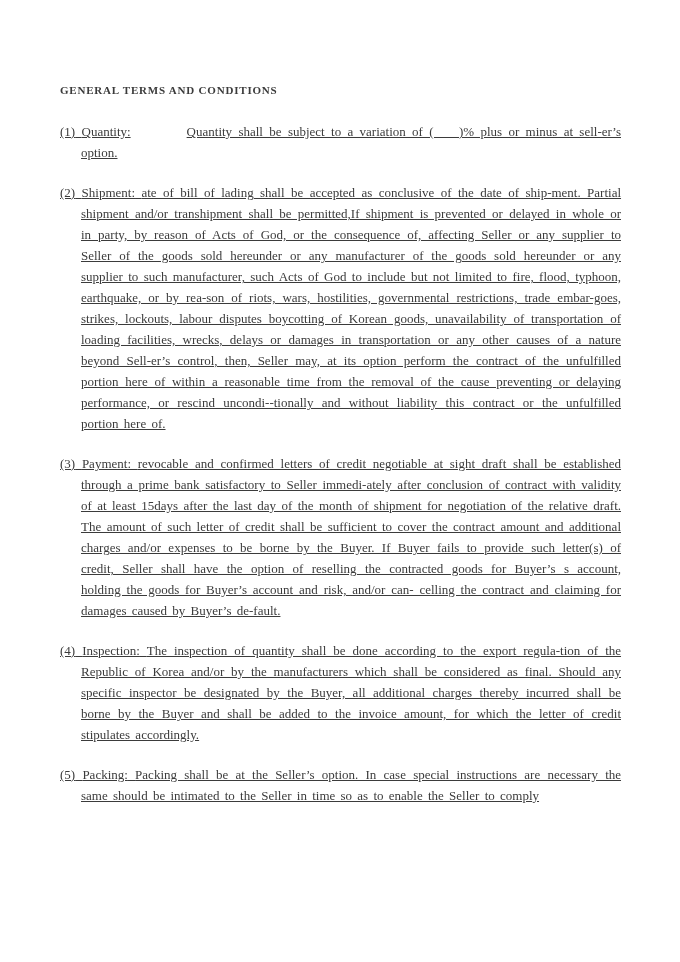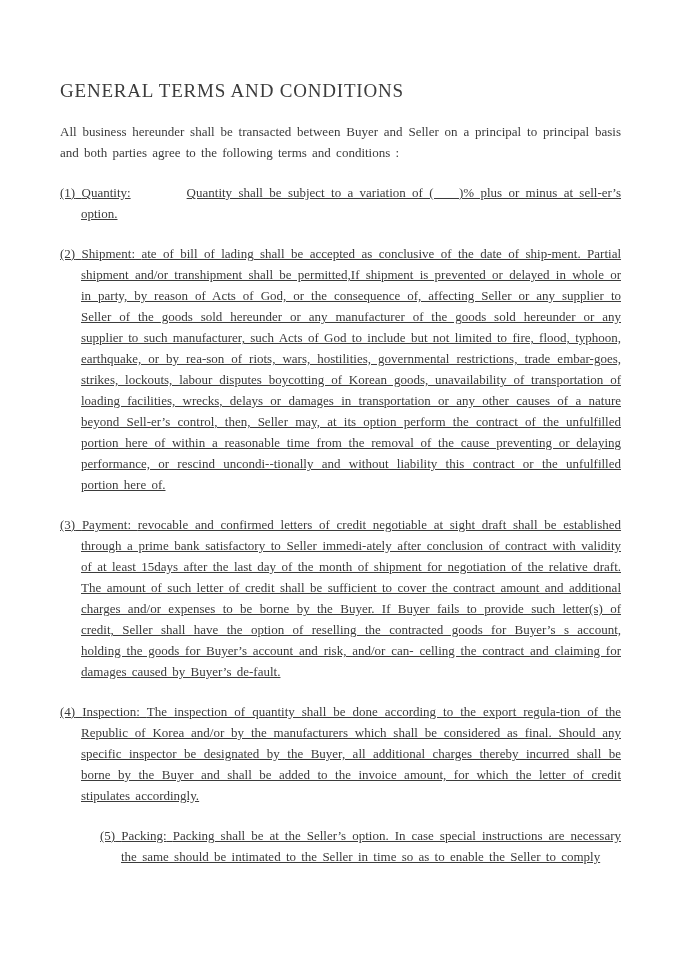--- a/index.html
+++ b/index.html
@@ -9,53 +9,52 @@
       box-sizing: border-box;
       background: #ffffff;
       padding: 80px 59px 40px 60px;
       font-family: "Liberation Serif", "DejaVu Serif", serif;
       font-size: 13px;
       line-height: 21px;
       color: #3b3b3b;
       overflow: hidden;
     }
     .doc-title {
-      font-size: 19px;
-      font-weight: normal;
+      font-size: 11px;
+      font-weight: bold;
       letter-spacing: 0.8px;
       margin: 0 0 20px 0;
     }
     .intro {
       text-align: justify;
       margin: 0 0 19px 0;
       word-spacing: 2px;
     }
     .clause {
       text-align: justify;
       margin: 0 0 19px 0;
       padding-left: 21px;
       text-indent: -21px;
       word-spacing: 2px;
       text-decoration: underline;
     }
-    .clause:last-child { margin-bottom: 0; margin-left: 40px; }
+    .clause:last-child { margin-bottom: 0; }
     .tab-gap {
       display: inline-block;
       width: 56px;
       text-indent: 0;
     }
   </style>
 </head>
 <body>
 
 <div class="page">
 
   <h1 class="doc-title">GENERAL TERMS AND CONDITIONS</h1>
 
-  <p class="intro">All business hereunder shall be transacted between Buyer and Seller on a principal to principal basis and both parties agree to the following terms and conditions :</p>
 
   <p class="clause"><span>(1)</span> <span>Quantity:</span><span class="tab-gap"></span><span>Quantity shall be subject to a variation of (&nbsp;&nbsp;&nbsp;&nbsp;)% plus or minus at sell-er’s option.</span></p>
 
   <p class="clause"><span>(2)</span> <span>Shipment:</span> <span>ate of bill of lading shall be accepted as conclusive of the date of ship-ment. Partial shipment and/or transhipment shall be permitted,If shipment is prevented or delayed in whole or in party, by reason of Acts of God, or the consequence of, affecting Seller or any supplier to Seller of the goods sold hereunder or any manufacturer of the goods sold hereunder or any supplier to such manufacturer, such Acts of God to include but not limited to fire, flood, typhoon, earthquake, or by rea-son of riots, wars, hostilities, governmental restrictions, trade embar-goes, strikes, lockouts, labour disputes boycotting of Korean goods, unavailability of transportation of loading facilities, wrecks, delays or damages in transportation or any other causes of a nature beyond Sell-er’s control, then, Seller may, at its option perform the contract of the unfulfilled portion here of within a reasonable time from the removal of the cause preventing or delaying performance, or rescind uncondi--tionally and without liability this contract or the unfulfilled portion here of.</span></p>
 
   <p class="clause"><span>(3)</span> <span>Payment:</span> <span>revocable and confirmed letters of credit negotiable at sight draft shall be established through a prime bank satisfactory to Seller immedi-ately after conclusion of contract with validity of at least 15days after the last day of the month of shipment for negotiation of the relative draft. The amount of such letter of credit shall be sufficient to cover the contract amount and additional charges and/or expenses to be borne by the Buyer. If Buyer fails to provide such letter(s) of credit, Seller shall have the option of reselling the contracted goods for Buyer’s s account, holding the goods for Buyer’s account and risk, and/or can- celling the contract and claiming for damages caused by Buyer’s de-fault.</span></p>
 
   <p class="clause"><span>(4)</span> <span>Inspection:</span> <span>The inspection of quantity shall be done according to the export regula-tion of the Republic of Korea and/or by the manufacturers which shall be considered as final. Should any specific inspector be designated by the Buyer, all additional charges thereby incurred shall be borne by the Buyer and shall be added to the invoice amount, for which the letter of credit stipulates accordingly.</span></p>
 
   <p class="clause"><span>(5)</span> <span>Packing:</span> <span>Packing shall be at the Seller’s option. In case special instructions are necessary the same should be intimated to the Seller in time so as to enable the Seller to comply</span></p>

